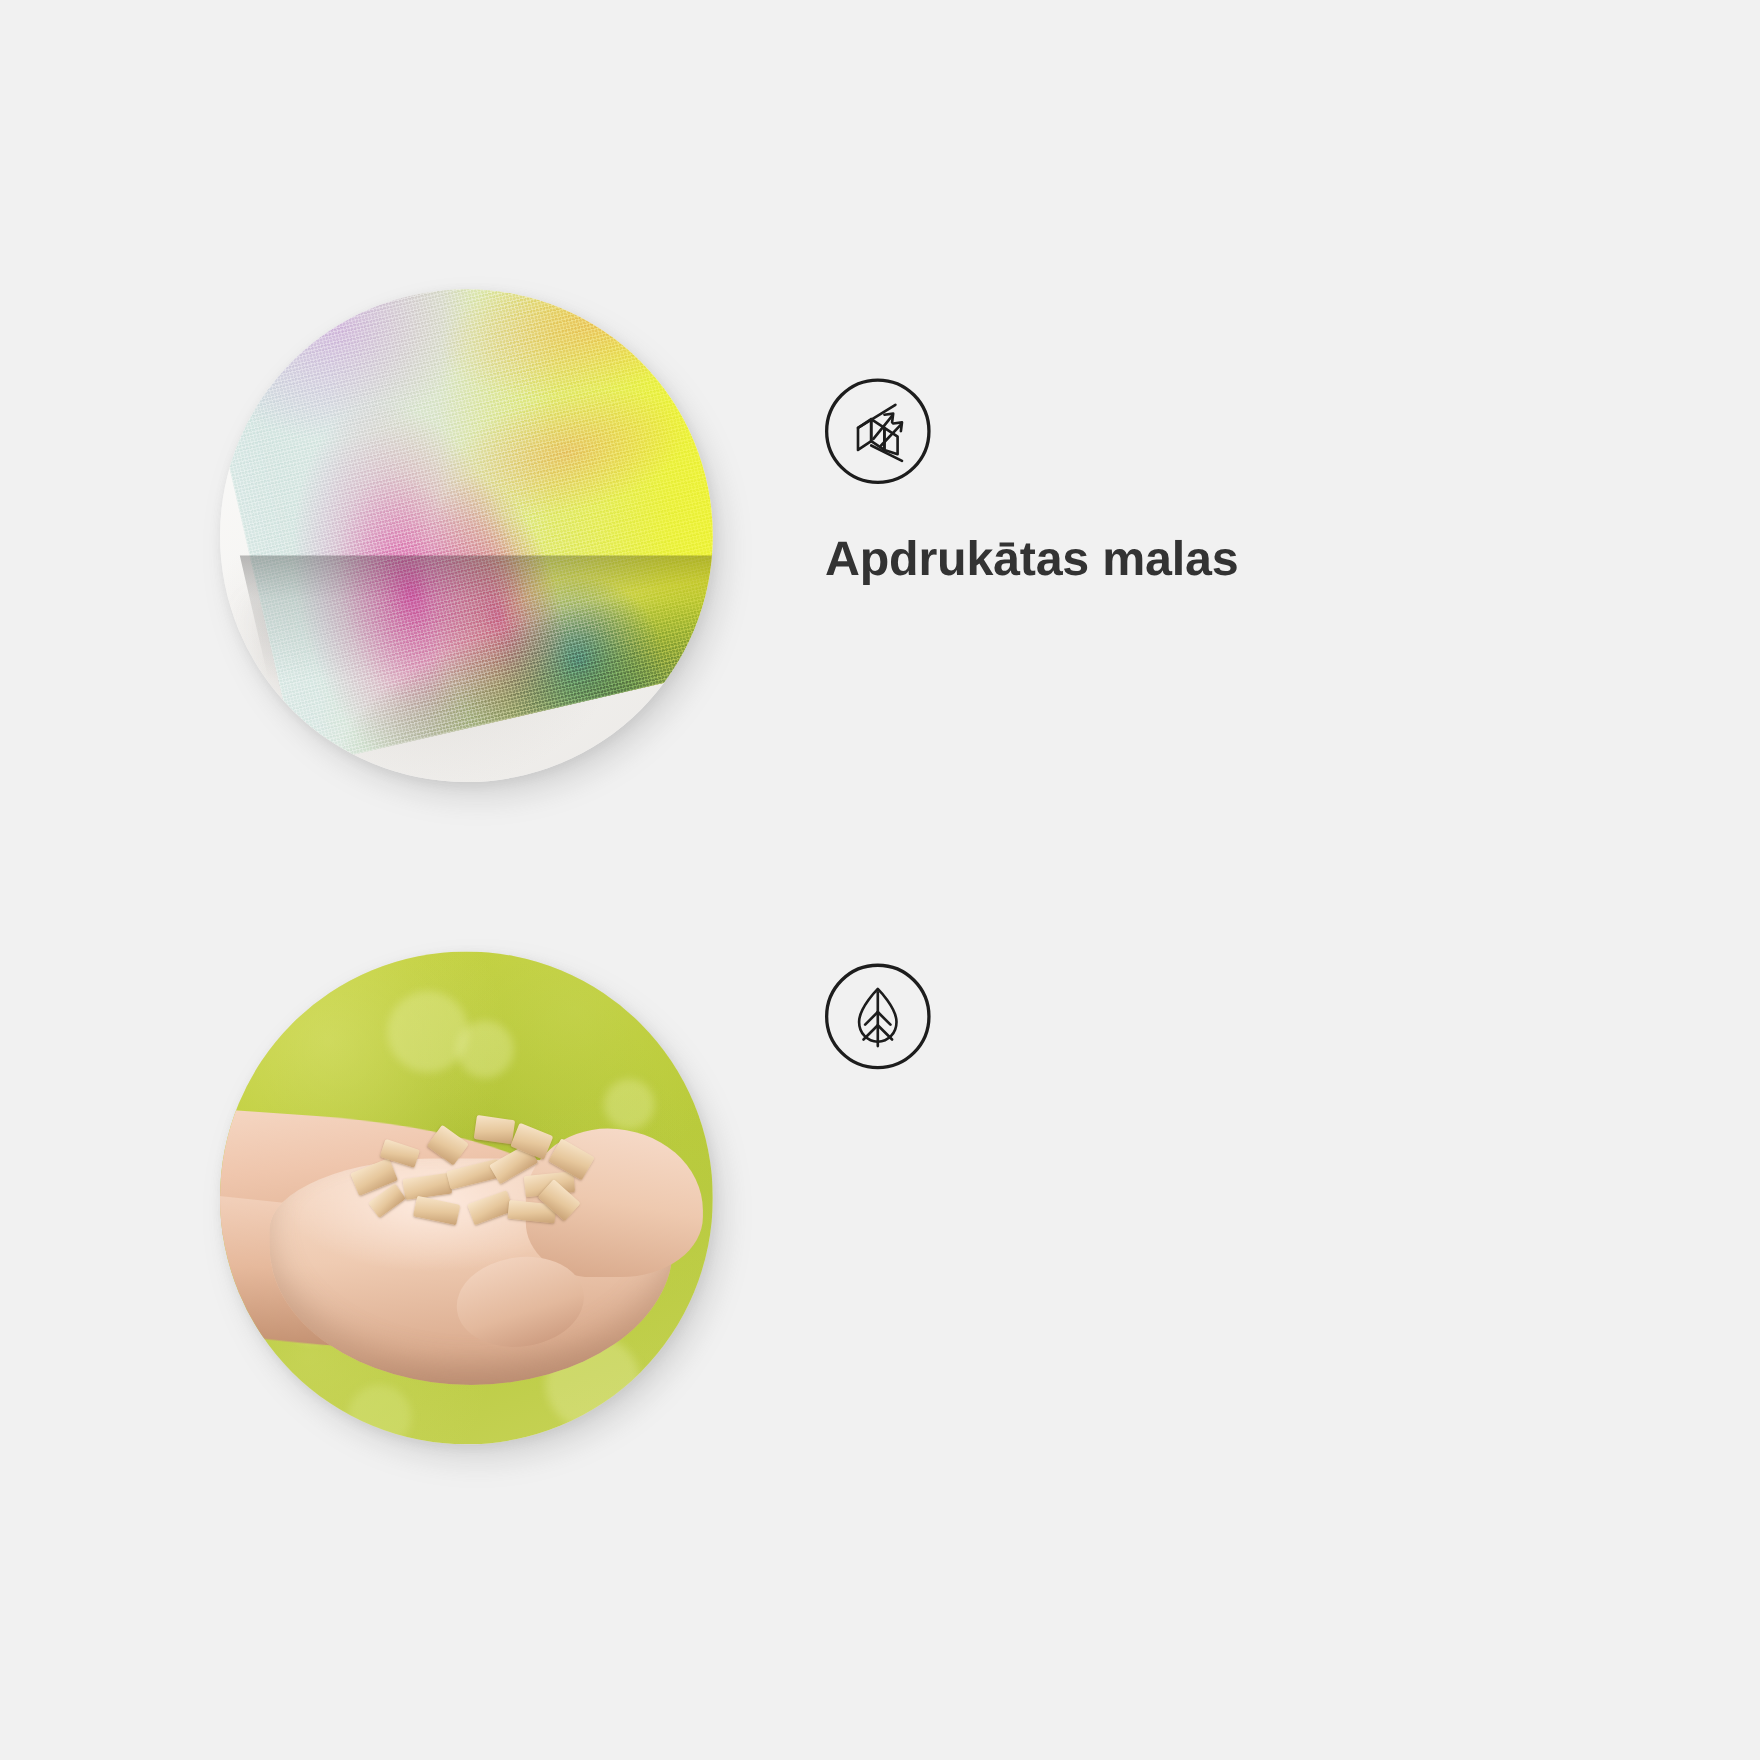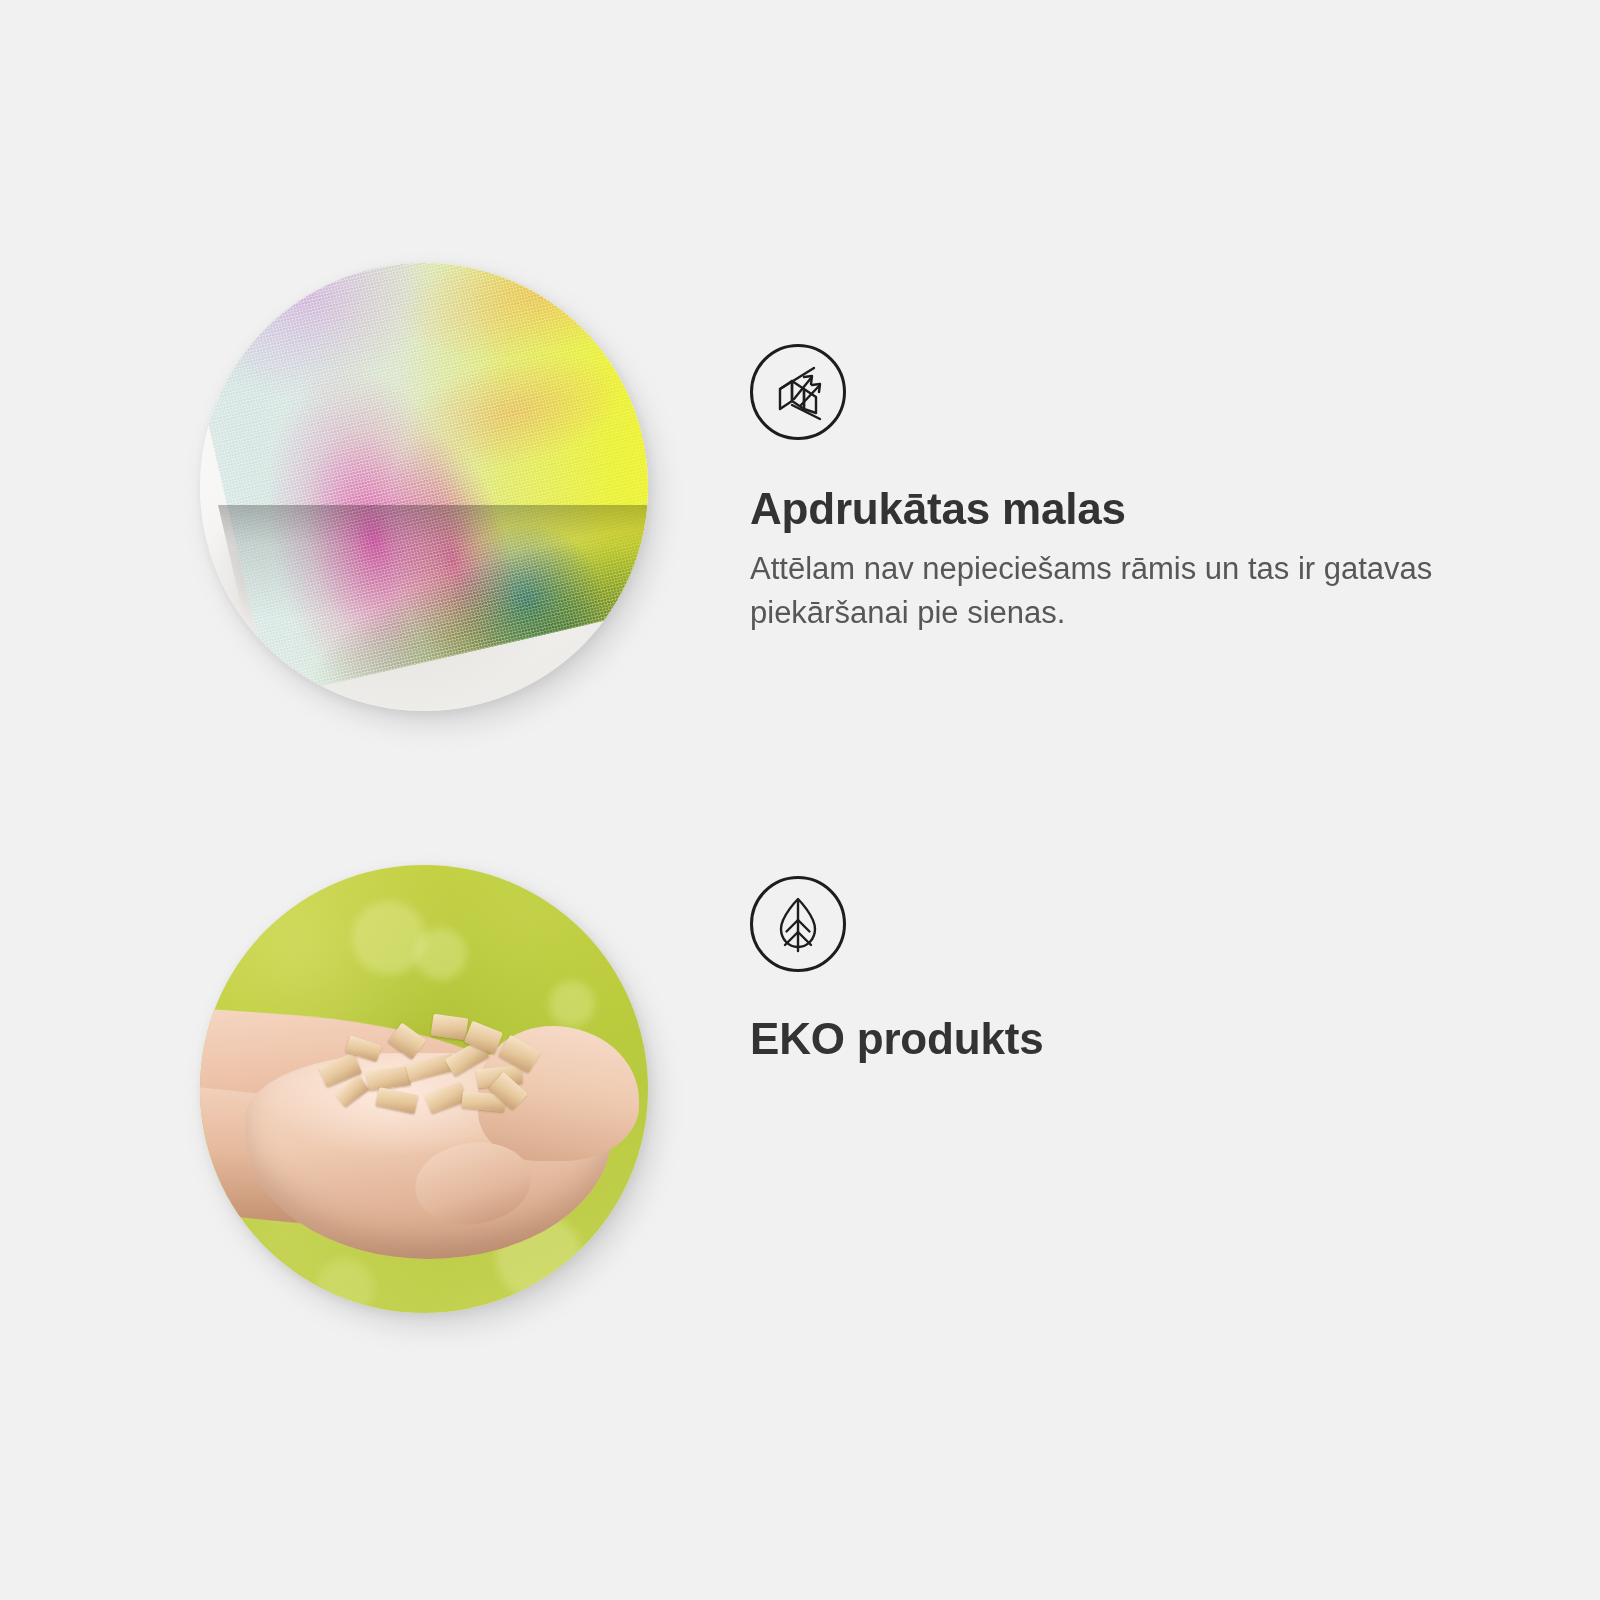--- a/index.html
+++ b/index.html
@@ -294,21 +294,20 @@
             <path d="M25 44 L53 58"></path>
 
             <path d="M27 38 L44 17"></path>
             <path d="M37 16 L45 15 L44 23"></path>
             <path d="M34 44 L52 25"></path>
             <path d="M45 24 L53 23 L52 31"></path>
           </g>
         </svg>
       </div>
       <h2 class="feature-title">Apdrukātas malas</h2>
-      <p class="feature-body">Attēlam nav nepieciešams rāmis un tas ir gatavas piekāršanai pie sienas.</p>
     </div>
   </section>
 
   <section class="feature feature-2">
 
     <div class="media-wrap">
       <div class="media-circle">
         <div class="photo-eco">
           <span class="bokeh b1"></span>
           <span class="bokeh b2"></span>
@@ -358,17 +357,16 @@
 
             <path d="M30 8 L30 57"></path>
 
             <path d="M30 26 L18.5 37.5"></path>
             <path d="M30 26 L41.5 37.5"></path>
             <path d="M30 38 L17 51"></path>
             <path d="M30 38 L43 51"></path>
           </g>
         </svg>
       </div>
-      <h2 class="feature-title">EKO produkts</h2>
     </div>
   </section>
 
 </div>
 
 </body></html>

